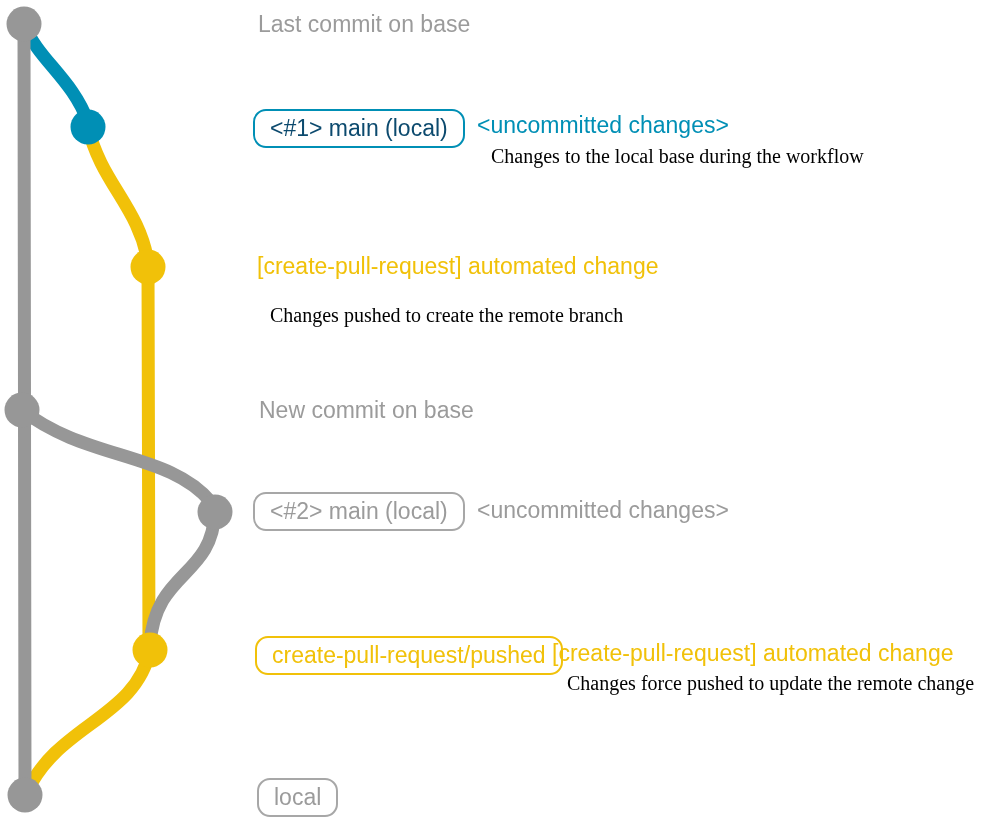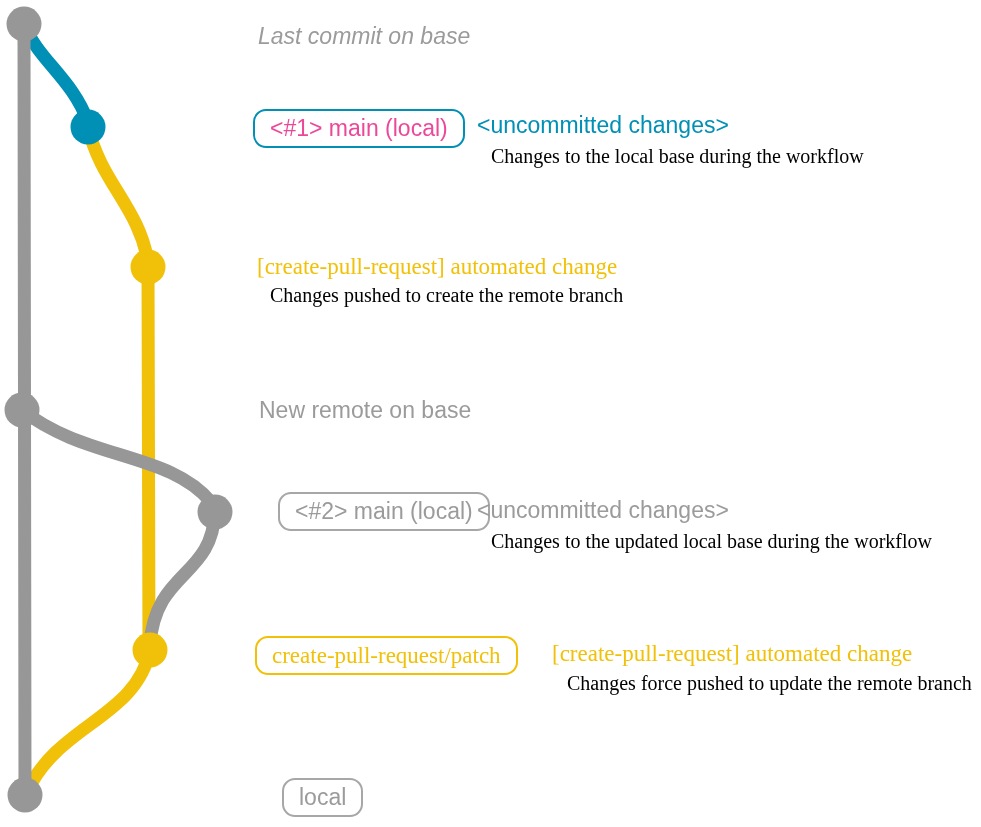--- a/index.html
+++ b/index.html
@@ -21,43 +21,43 @@
     top: 0;
   }
   .lbl {
     position: absolute;
     font-size: 23px;
     line-height: 1.1;
     white-space: nowrap;
   }
   .gray   { color: #9b9b9b; }
   .blue   { color: #008fb5; }
-  .yellow { color: #f1c109; font-family: Liberation Serif, serif; }
+  .yellow { color: #f1c109; }
   .note {
     position: absolute;
     font-family: "Liberation Serif", serif;
     font-size: 20px;
     color: #000000;
     white-space: nowrap;
   }
   .badge {
     position: absolute;
     box-sizing: border-box;
     height: 39px;
     display: flex;
     align-items: center;
     padding: 0 15px;
     border: 2px solid;
     border-radius: 13px;
     font-size: 23px;
     white-space: nowrap;
     background: #ffffff;
   }
-  .badge.blue   { border-color: #008fb5; color: #ec4899; }
-  .badge.gray   { border-color: #a7a7a7; color: #9b9b9b; margin-left: 25px; }
+  .badge.blue   { border-color: #008fb5; color: #0c4a6e; }
+  .badge.gray   { border-color: #a7a7a7; color: #9b9b9b; }
   .badge.yellow { border-color: #f1c109; color: #f1c109; }
 </style>
 </head>
 <body>
 
 <div id="canvas">
 
   <svg id="graph-svg" width="250" height="827" viewBox="0 0 250 827">
 
     <path d="M 148 267 L 149 650" stroke="#f1c109" stroke-width="13" fill="none" stroke-linecap="round"></path>
@@ -76,42 +76,41 @@
 
     <circle cx="24" cy="24" r="17.5" fill="#979797"></circle>
     <circle cx="88" cy="127" r="17.5" fill="#008fb5"></circle>
     <circle cx="148" cy="267" r="17.5" fill="#f1c109"></circle>
     <circle cx="22" cy="410" r="17.5" fill="#979797"></circle>
     <circle cx="215" cy="512" r="17.5" fill="#979797"></circle>
     <circle cx="150" cy="650" r="17.5" fill="#f1c109"></circle>
     <circle cx="25" cy="795" r="17.5" fill="#979797"></circle>
   </svg>
 
-  <div class="lbl gray" style="left:258px; top:24px;font-style:italic;">Last commit on base</div>
+  <div class="lbl gray" style="left:258px; top:12px;">Last commit on base</div>
 
   <div class="badge blue" style="left:253px; top:109px;">
     <span>&lt;#1&gt; main (local)</span>
   </div>
   <div class="lbl blue" style="left:477px; top:113px;">&lt;uncommitted changes&gt;</div>
   <div class="note" style="left:491px; top:145px;text-align:right;">Changes to the local base during the workflow</div>
 
   <div class="lbl yellow" style="left:257px; top:254px;">[create-pull-request] automated change</div>
-  <div class="note" style="left:270px; top:284px;">Changes pushed to create the remote branch</div>
+  <div class="note" style="left:270px; top:304px;">Changes pushed to create the remote branch</div>
 
-  <div class="lbl gray" style="left:259px; top:398px;">New remote on base</div>
+  <div class="lbl gray" style="left:259px; top:398px;">New commit on base</div>
 
   <div class="badge gray" style="left:253px; top:492px;">
     <span>&lt;#2&gt; main (local)</span>
   </div>
   <div class="lbl gray" style="left:477px; top:498px;">&lt;uncommitted changes&gt;</div>
-  <div class="note" style="left:491px; top:530px;">Changes to the updated local base during the workflow</div>
 
   <div class="badge yellow" style="left:255px; top:636px;">
-    <span>create-pull-request/patch</span>
+    <span>create-pull-request/pushed</span>
   </div>
   <div class="lbl yellow" style="left:552px; top:641px;">[create-pull-request] automated change</div>
-  <div class="note" style="left:567px; top:672px;">Changes force pushed to update the remote branch</div>
+  <div class="note" style="left:567px; top:672px;">Changes force pushed to update the remote change</div>
 
   <div class="badge gray" style="left:257px; top:778px;">
     <span>local</span>
   </div>
 
 </div>
 
 </body></html>

